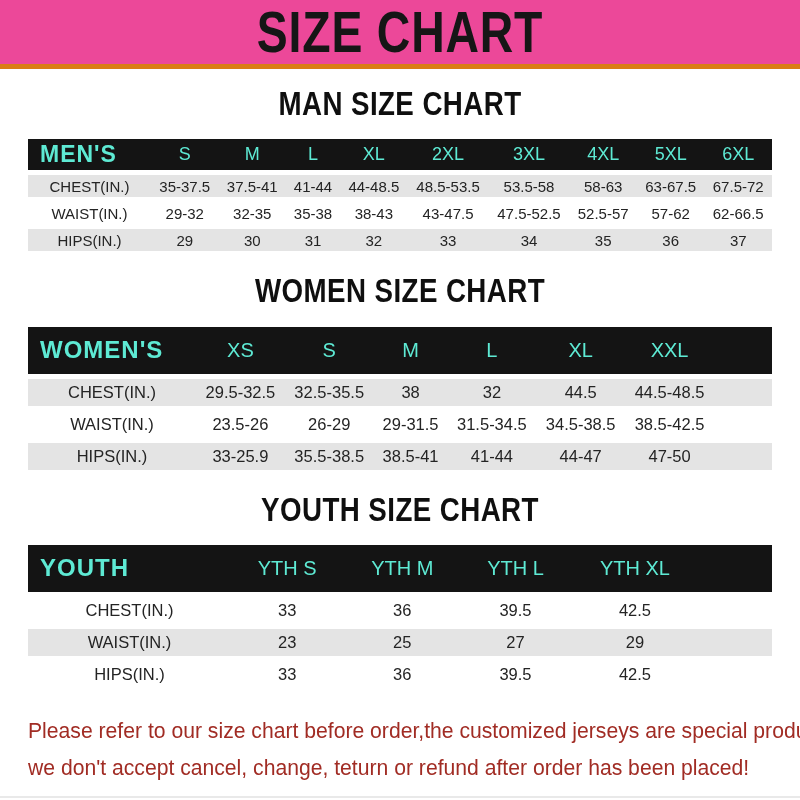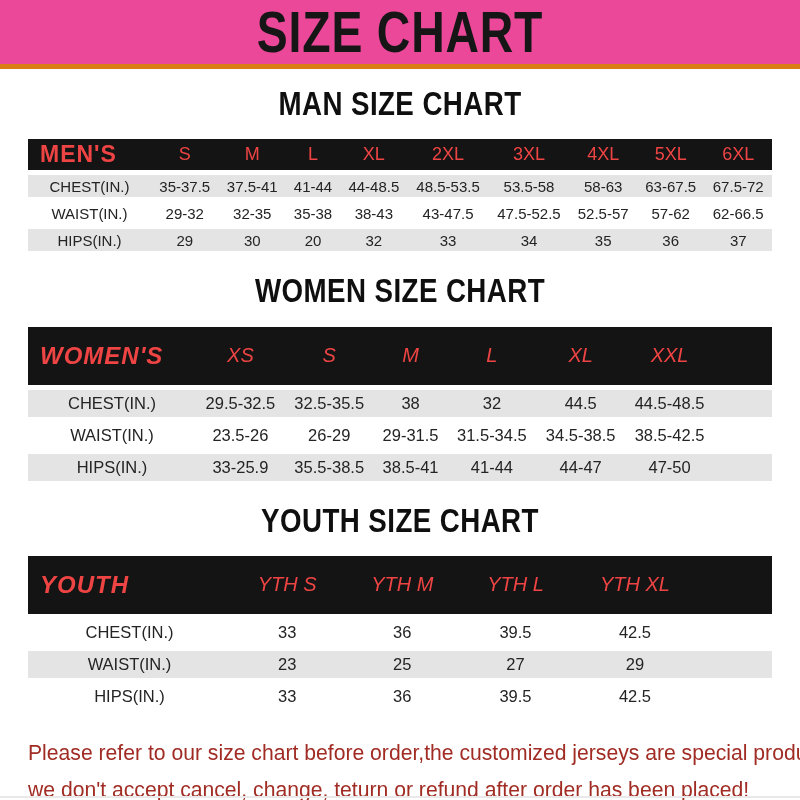--- a/index.html
+++ b/index.html
@@ -26,34 +26,34 @@
     font-size:33px; line-height:1.1; transform:scaleX(0.84); white-space:nowrap;
     letter-spacing:0.5px;
   }
 
   
   .size-table {
     width:744px; margin:0 auto; border-collapse:separate; border-spacing:0 5px;
     text-align:center; color:#242424; table-layout:auto;
   }
   .size-table th {
-    background:#141414; color:#ef4444; font-weight:normal; padding:0 6px;
+    background:#141414; color:#5eead4; font-weight:normal; padding:0 6px;
   }
   .size-table th.header-label {
     text-align:left; padding-left:12px; font-weight:bold; letter-spacing:1px;
   }
   .size-table td { padding:0 6px; }
   .row-gray td { background:#E4E4E4; }
   .row-white td { background:#ffffff; }
 
   .men th { height:31px; font-size:18px; }
   .men th.header-label { font-size:23px; width:105px; }
   .men td { height:22px; font-size:15px; }
 
-  .women th, .youth th { height:58px; font-size:20px;font-style:italic; }
+  .women th, .youth th { height:47px; font-size:20px; }
   .women th.header-label, .youth th.header-label { font-size:24px; }
   .women td, .youth td { height:27px; font-size:16.5px; }
   .women th.header-label { width:150px; }
   .youth th.header-label { width:185px; }
   .women .filler { width:58px; padding:0; }
   .youth .filler { width:72px; padding:0; }
 
   .row-label { white-space:nowrap;margin-top:12px; }
 
   
@@ -113,21 +113,21 @@
           <td>43-47.5</td>
           <td>47.5-52.5</td>
           <td>52.5-57</td>
           <td>57-62</td>
           <td>62-66.5</td>
         </tr>
         <tr class="row-gray">
           <td class="row-label">HIPS(IN.)</td>
           <td>29</td>
           <td>30</td>
-          <td>20</td>
+          <td>31</td>
           <td>32</td>
           <td>33</td>
           <td>34</td>
           <td>35</td>
           <td>36</td>
           <td>37</td>
         </tr>
       </tbody>
     </table>
 

